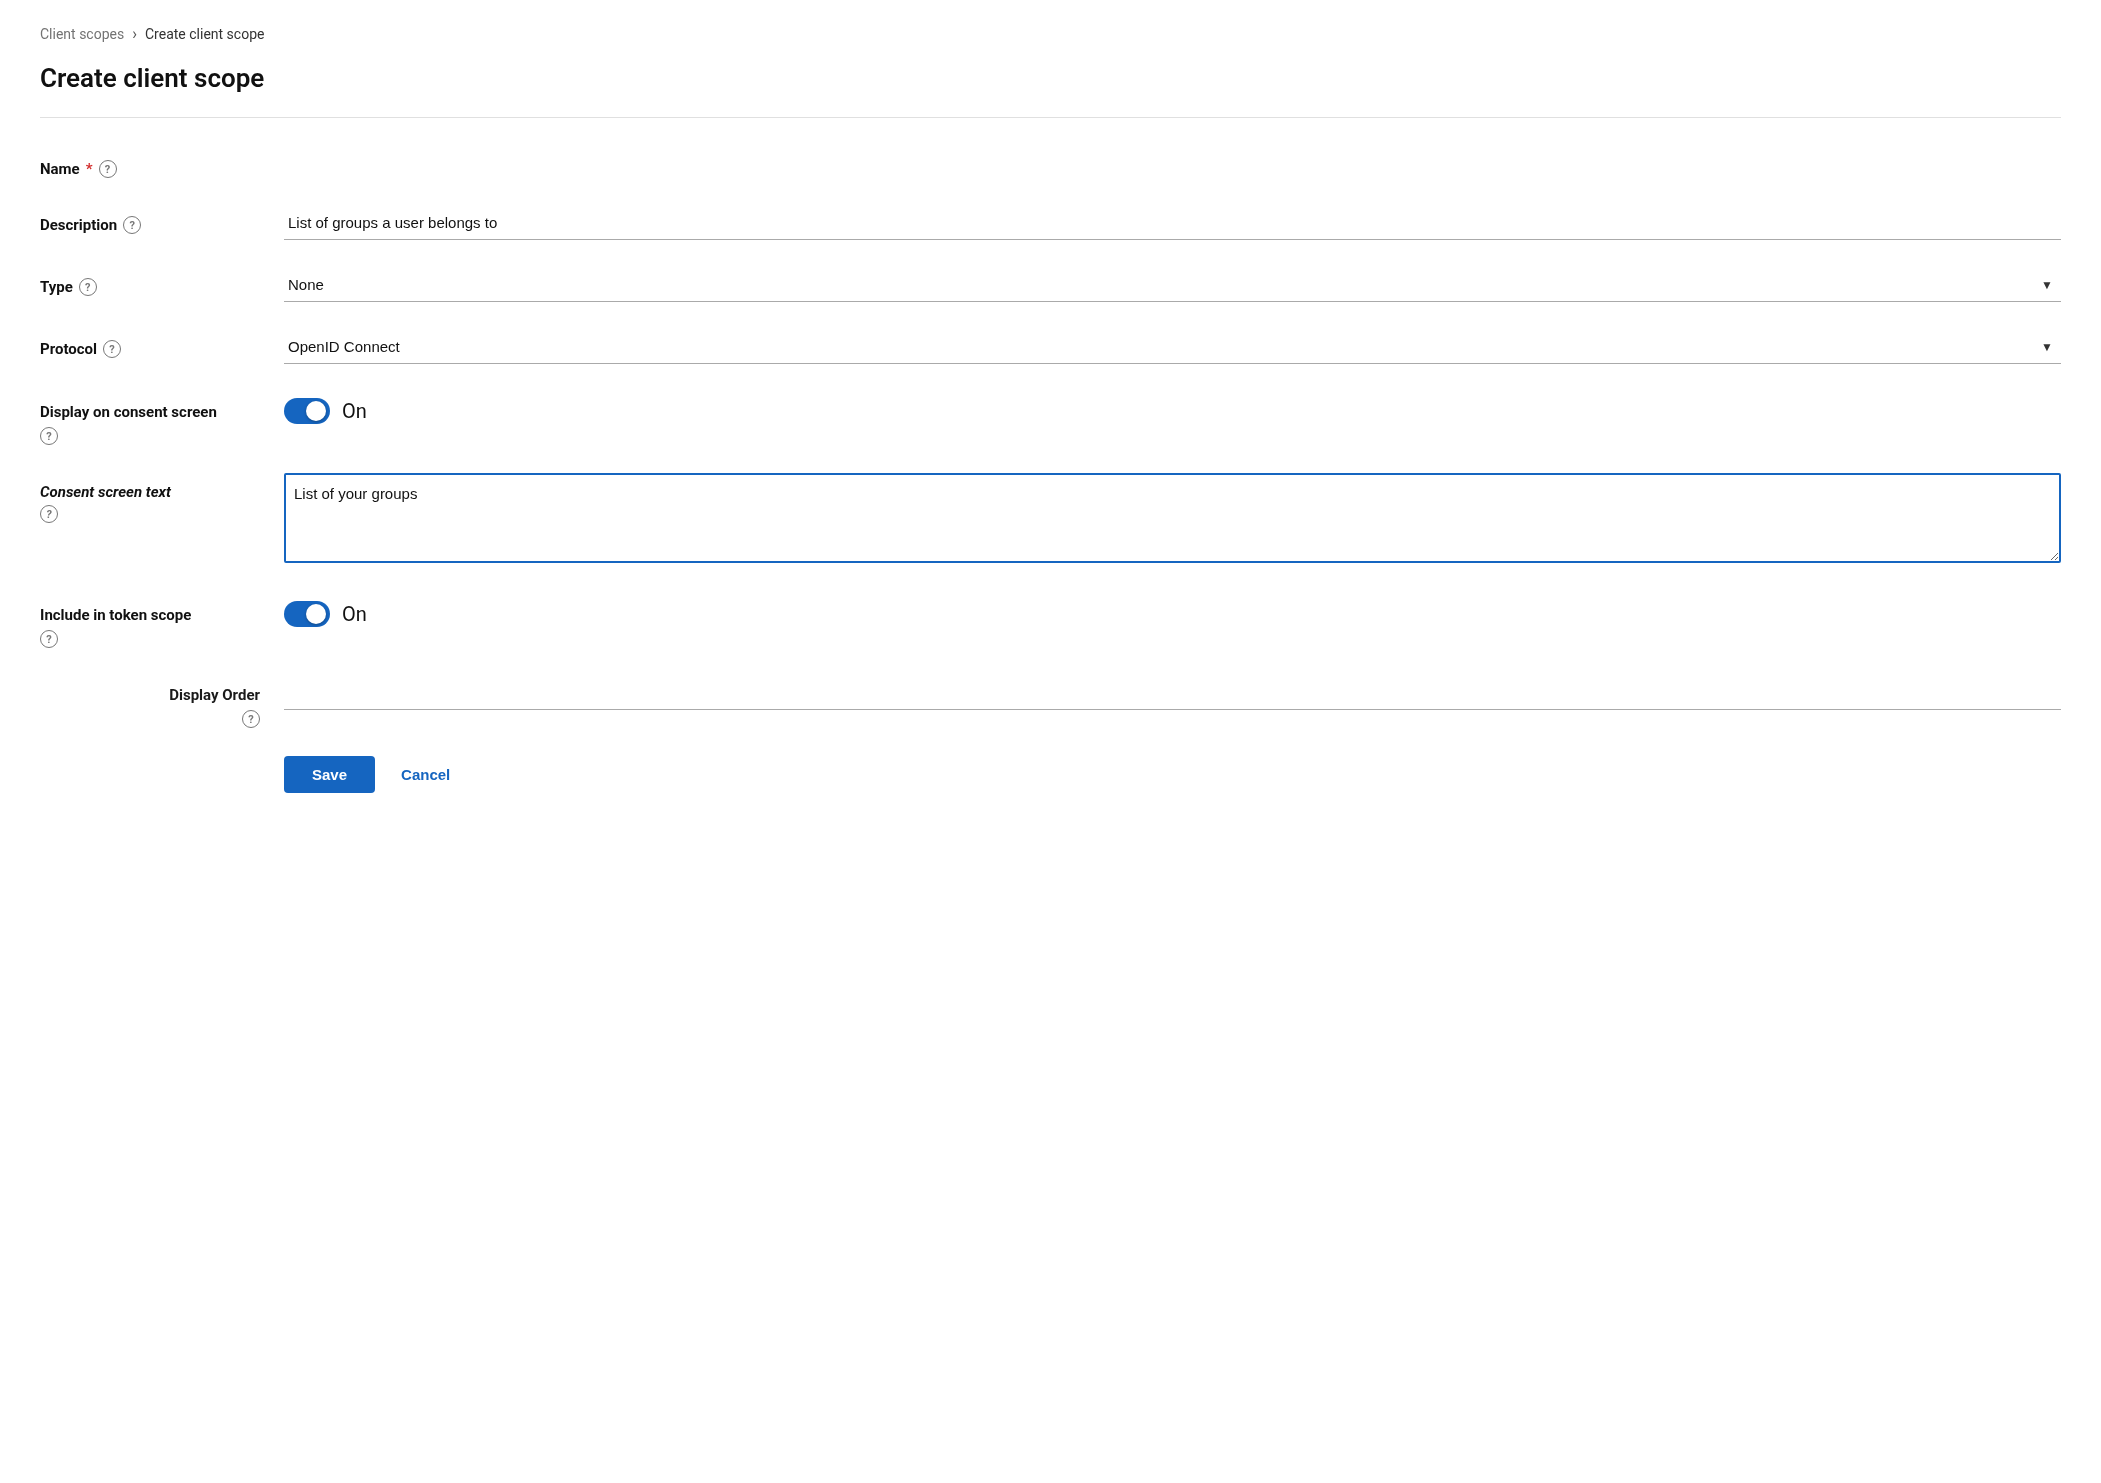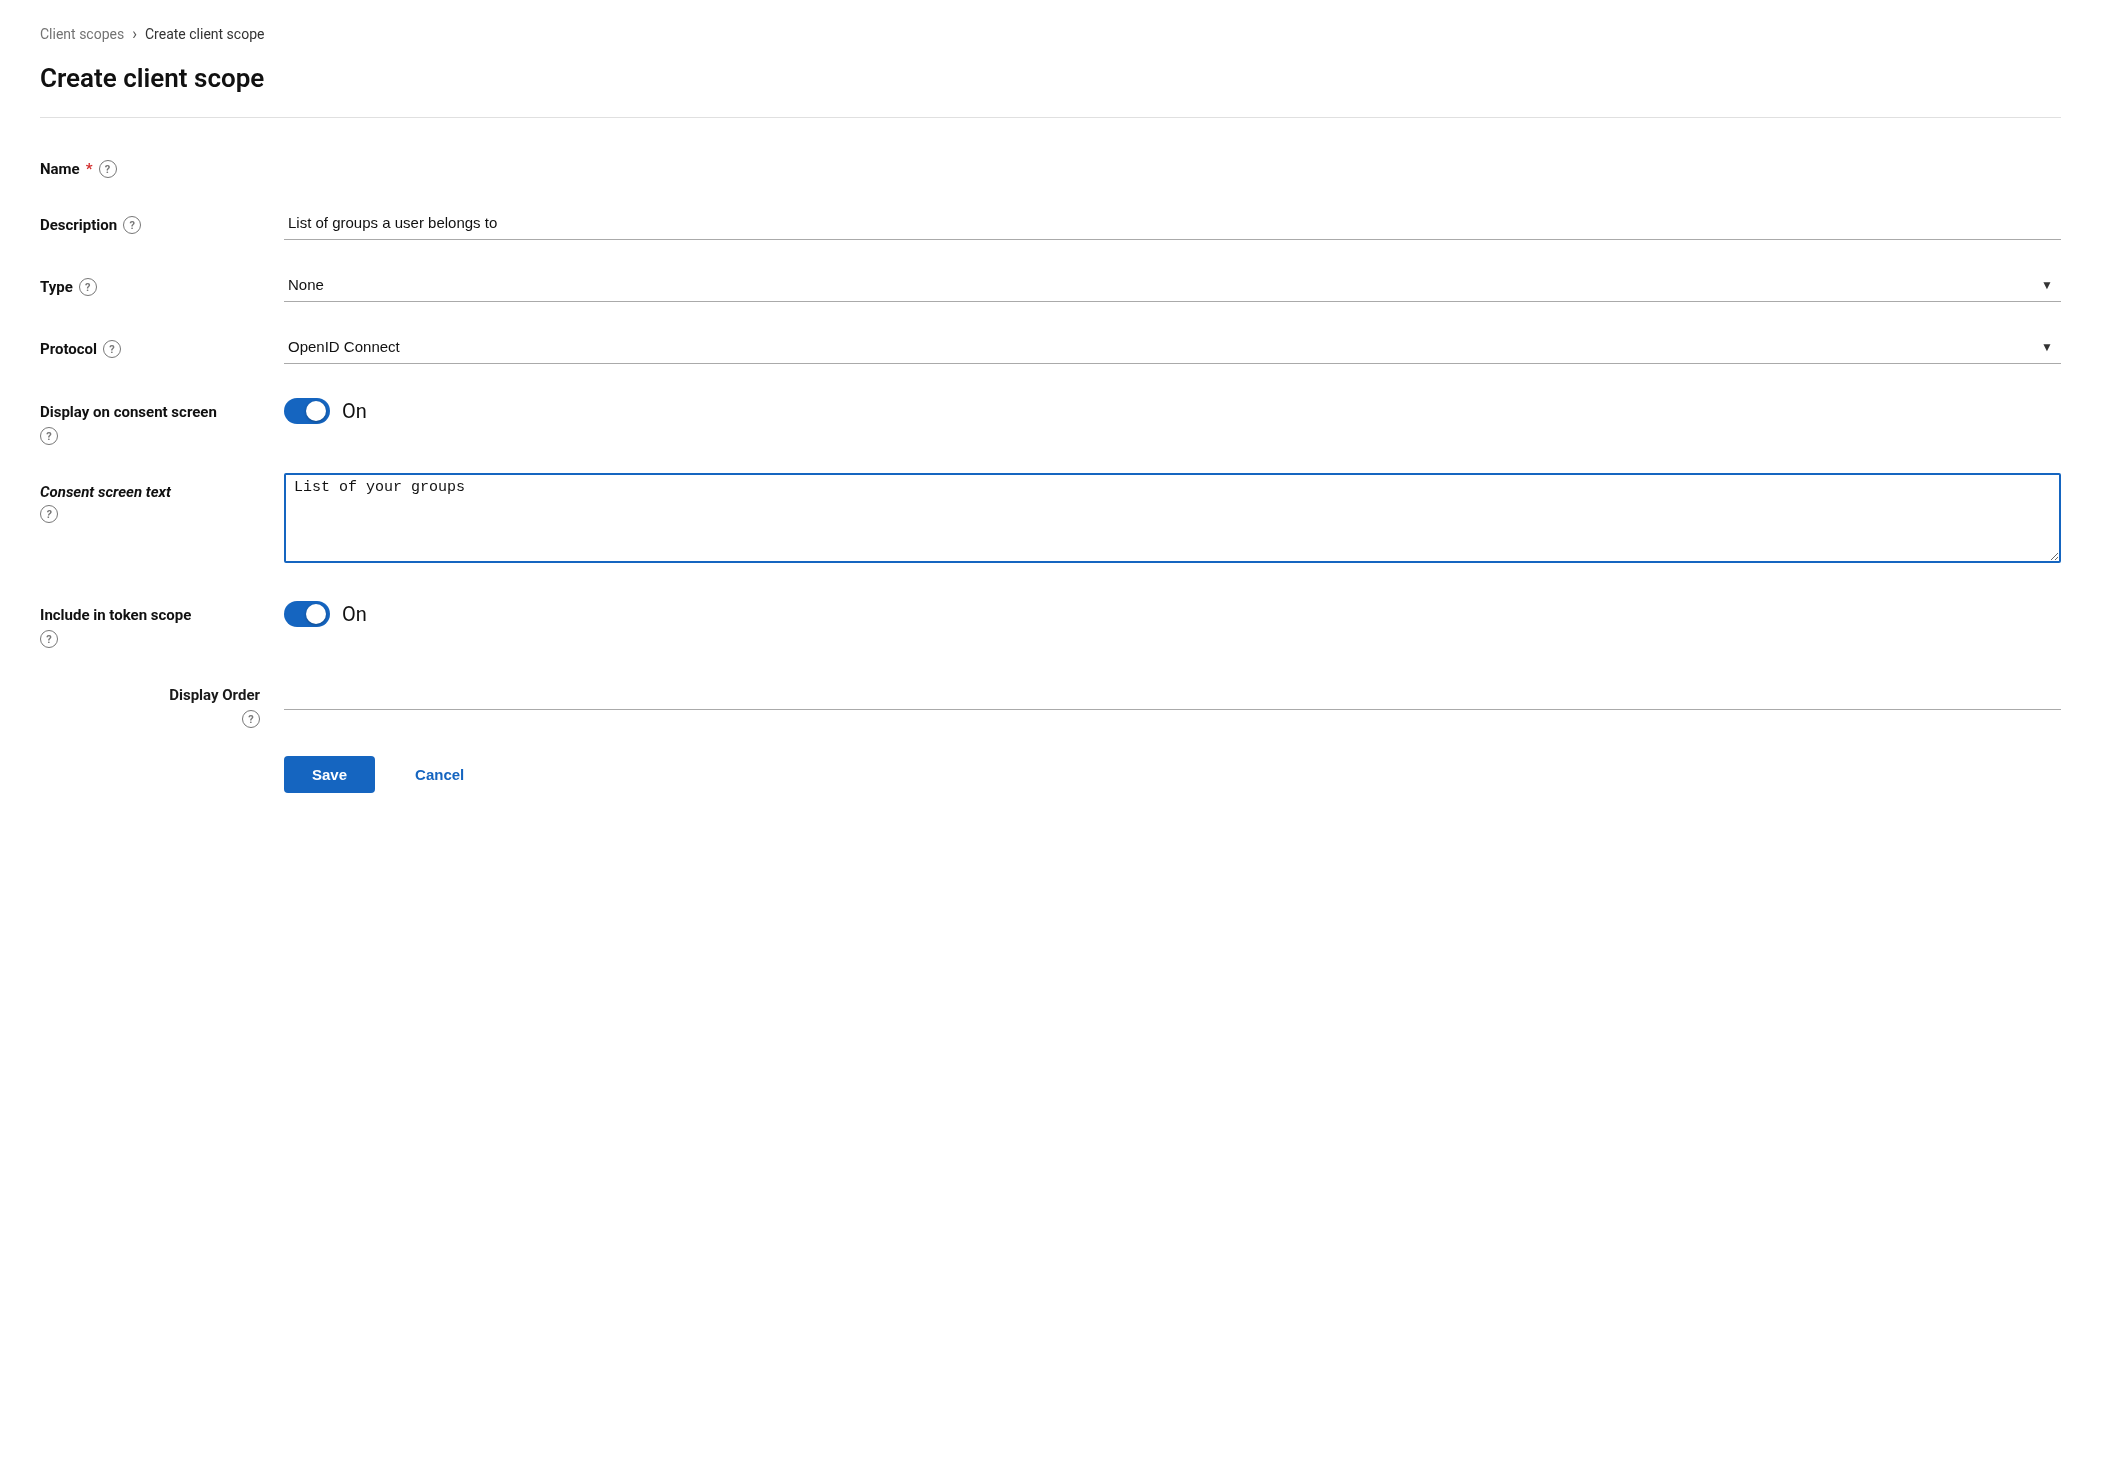--- a/index.html
+++ b/index.html
@@ -111,28 +111,28 @@
       font-size: 15px;
       color: #111;
       outline: none;
       background: transparent;
     }
 
     .textarea-input {
       width: 100%;
       border: 2px solid #1565c0;
       border-radius: 2px;
-      padding: 4px 8px;
+      padding: 10px 8px;
       font-size: 15px;
       color: #111;
       outline: none;
       background: transparent;
       resize: vertical;
       min-height: 90px;
-      font-family: Liberation Mono, monospace;
+      font-family: Liberation Sans, sans-serif;
     }
 
     .select-wrapper {
       position: relative;
       width: 100%;
     }
 
     .select-input {
       width: 100%;
       border: none;
@@ -214,21 +214,21 @@
     .form-label-sub {
       display: flex;
       align-items: center;
       gap: 6px;
       margin-top: 4px;
     }
 
     .button-row {
       display: flex;
       align-items: center;
-      gap: 28px;
+      gap: 14px;
       margin-top: 20px;
       padding-left: 244px;
     }
 
     .btn-save {
       background: #1565c0;
       color: #fff;
       border: none;
       border-radius: 4px;
       padding: 10px 28px;

